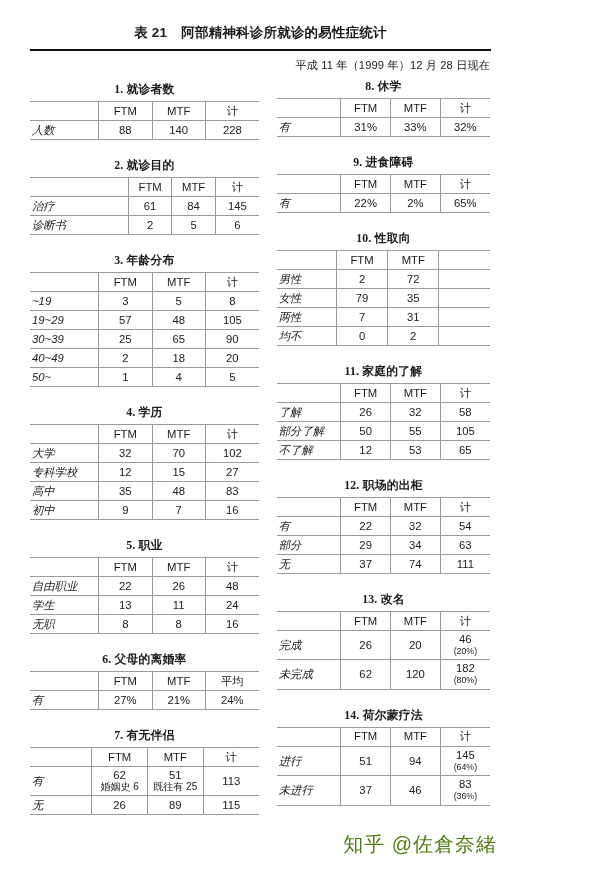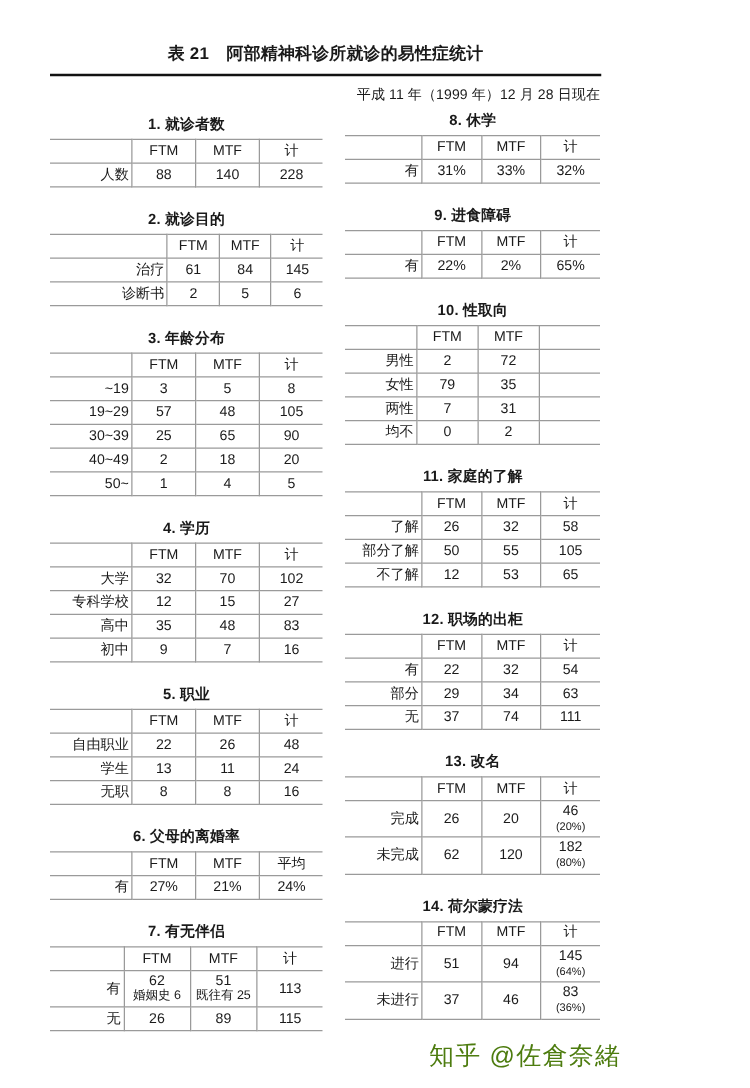--- a/index.html
+++ b/index.html
@@ -14,21 +14,21 @@
     position: relative;
     font-family: "Liberation Sans", "DejaVu Sans", sans-serif;
     color: #1a1a1a;
     overflow: hidden;
   }
 
   .page {
     position: relative;
     width: 521px;
     height: 870px;
-    padding: 18px;
+    padding: 8px;
   }
 
   
   .title-row {
     text-align: center;
     font-size: 13.5px;
     font-weight: bold;
     letter-spacing: 0.2px;
     padding-top: 16px;
     padding-bottom: 7px;
@@ -65,20 +65,21 @@
 
   
   .tblock { margin-bottom: 17px; }
 
   .tcap {
     text-align: center;
     font-size: 11.8px;
     font-weight: bold;
     padding: 1px 0 3px 0;
     letter-spacing: 0.2px;
+    font-family: Liberation Serif, serif;
   }
 
   table.stat {
     border-collapse: collapse;
     width: 100%;
     font-size: 11.3px;
     table-layout: fixed;
   }
   table.stat td, table.stat th {
     border-top: 1.1px solid #9a9a9a;
@@ -92,21 +93,21 @@
     line-height: 1.15;
     vertical-align: middle;
   }
   
   table.stat tr > td:first-child,
   table.stat tr > th:first-child { border-left: none; }
   table.stat tr > td:last-child,
   table.stat tr > th:last-child { border-right: none; }
 
   table.stat thead th { border-bottom: 1.1px solid #9a9a9a; }
-  table.stat .rowlab { text-align: right; }
+  table.stat .rowlab { text-align: left; font-style: italic; }
   table.stat .blankcorner { border-top-color: #9a9a9a; }
 
   .sub {
     display: block;
     font-size: 10px;
     line-height: 1.25;
     margin-top: -1px;
   }
   .pct {
     display: block;

